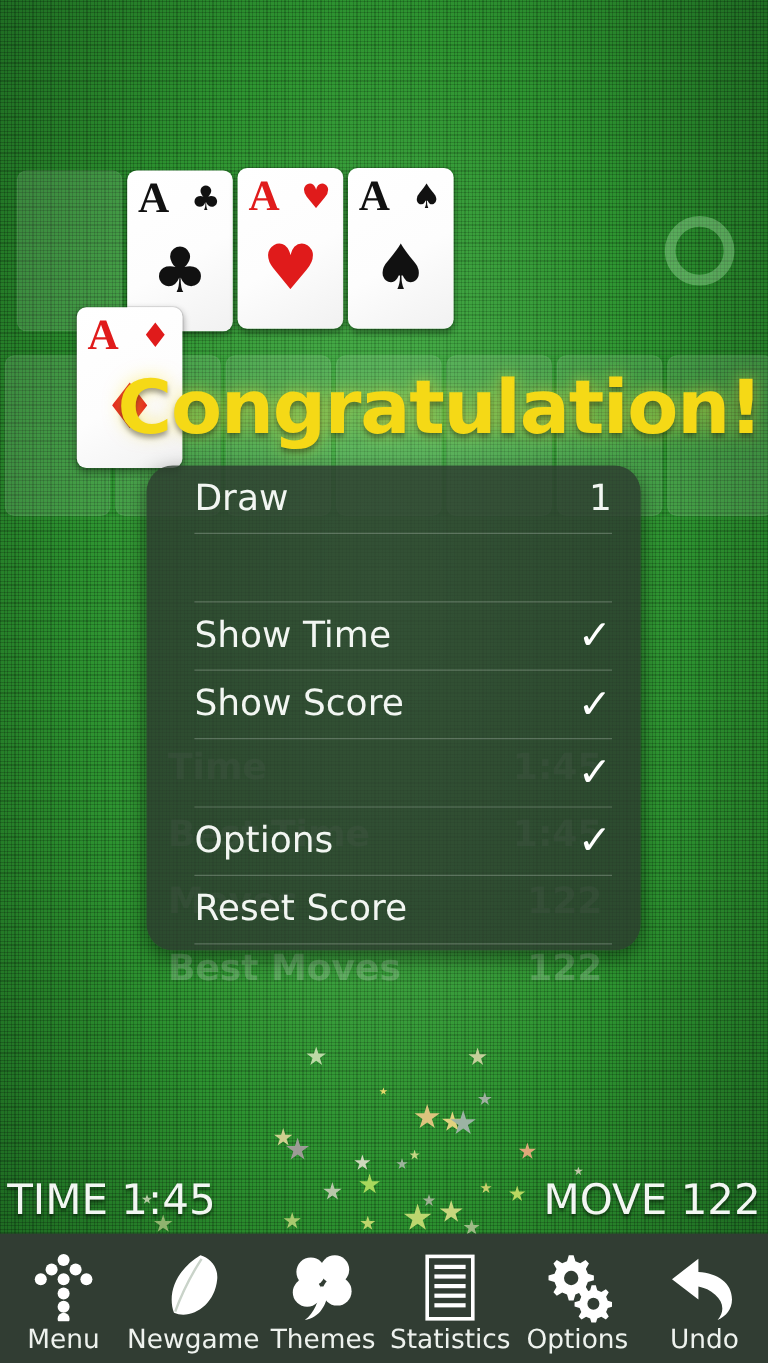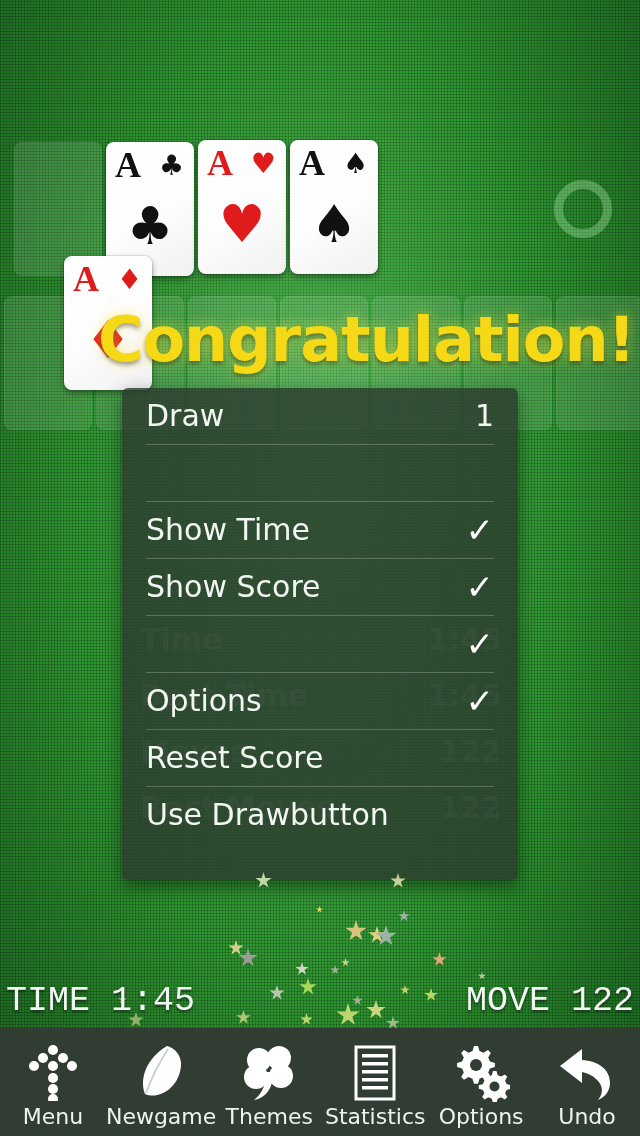--- a/index.html
+++ b/index.html
@@ -77,25 +77,26 @@
     font-weight:bold;
   }
   .stats-ghost .grow{
     position:relative;height:56px;line-height:56px;
   }
   .stats-ghost .gk{position:absolute;left:0;}
   .stats-ghost .gv{position:absolute;right:8px;}
 
   
   .panel{
-    position:absolute;left:122px;top:388px;width:396px;height:492px;
-    border-radius:6px;
+    position:absolute;left:122px;top:388px;width:396px;height:404px;
+    border-radius:22px;
     background:rgba(44,58,46,.82);
     box-shadow:0 6px 18px rgba(0,0,0,.45);
     overflow:hidden;
+    padding-left:16px;
   }
   .prow{
     position:relative;height:56px;line-height:56px;
     margin:0 24px;
     border-bottom:1px solid rgba(255,255,255,.22);
     color:#f2f6f2;
     font-size:30px;
     white-space:nowrap;
   }
   .prow:last-child{border-bottom:none;}
@@ -110,21 +111,20 @@
   .star{
     position:absolute;
     clip-path:polygon(50% 0%,61% 35%,98% 35%,68% 57%,79% 91%,50% 70%,21% 91%,32% 57%,2% 35%,39% 35%);
   }
 
   
   .status{
     position:absolute;left:0;right:0;top:978px;height:46px;
     color:#f2f6f2;font-size:35px;line-height:46px;
     text-shadow:0 2px 3px rgba(0,0,0,.5);
-    font-family:Liberation Mono, monospace;
   }
   .status .t-left{position:absolute;left:6px;top:0;}
   .status .t-right{position:absolute;right:6px;top:0;padding-left:28px;}
 
   
   .toolbar{
     position:absolute;left:0;right:0;bottom:0;height:108px;
     background:#313d33;
     display:flex;
     margin-top:8px;

